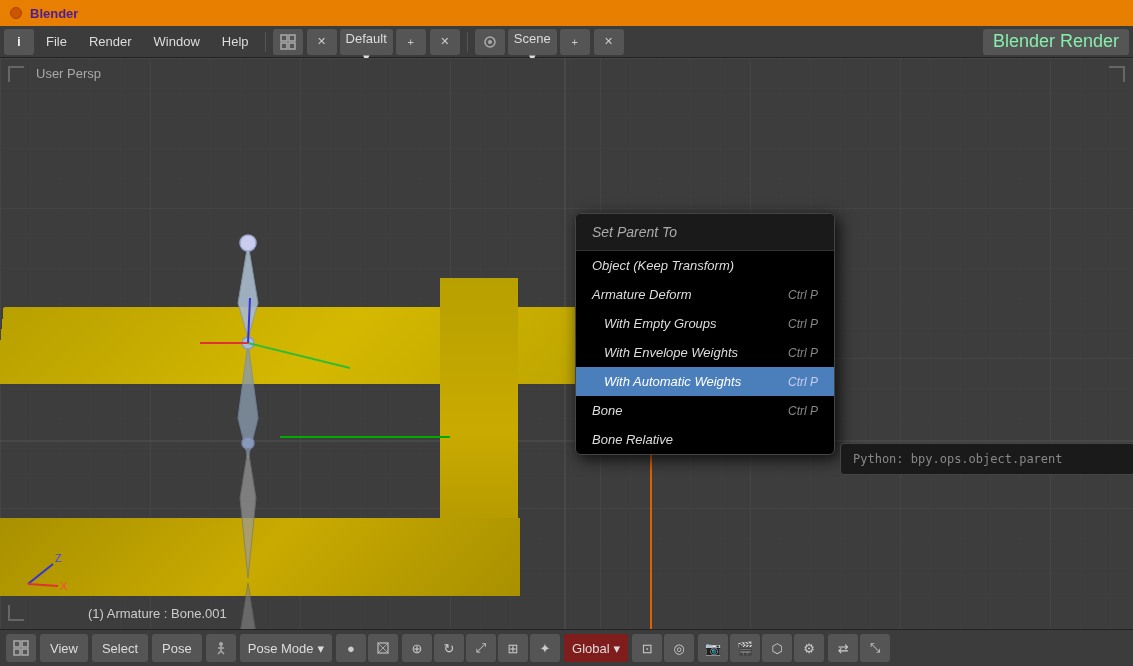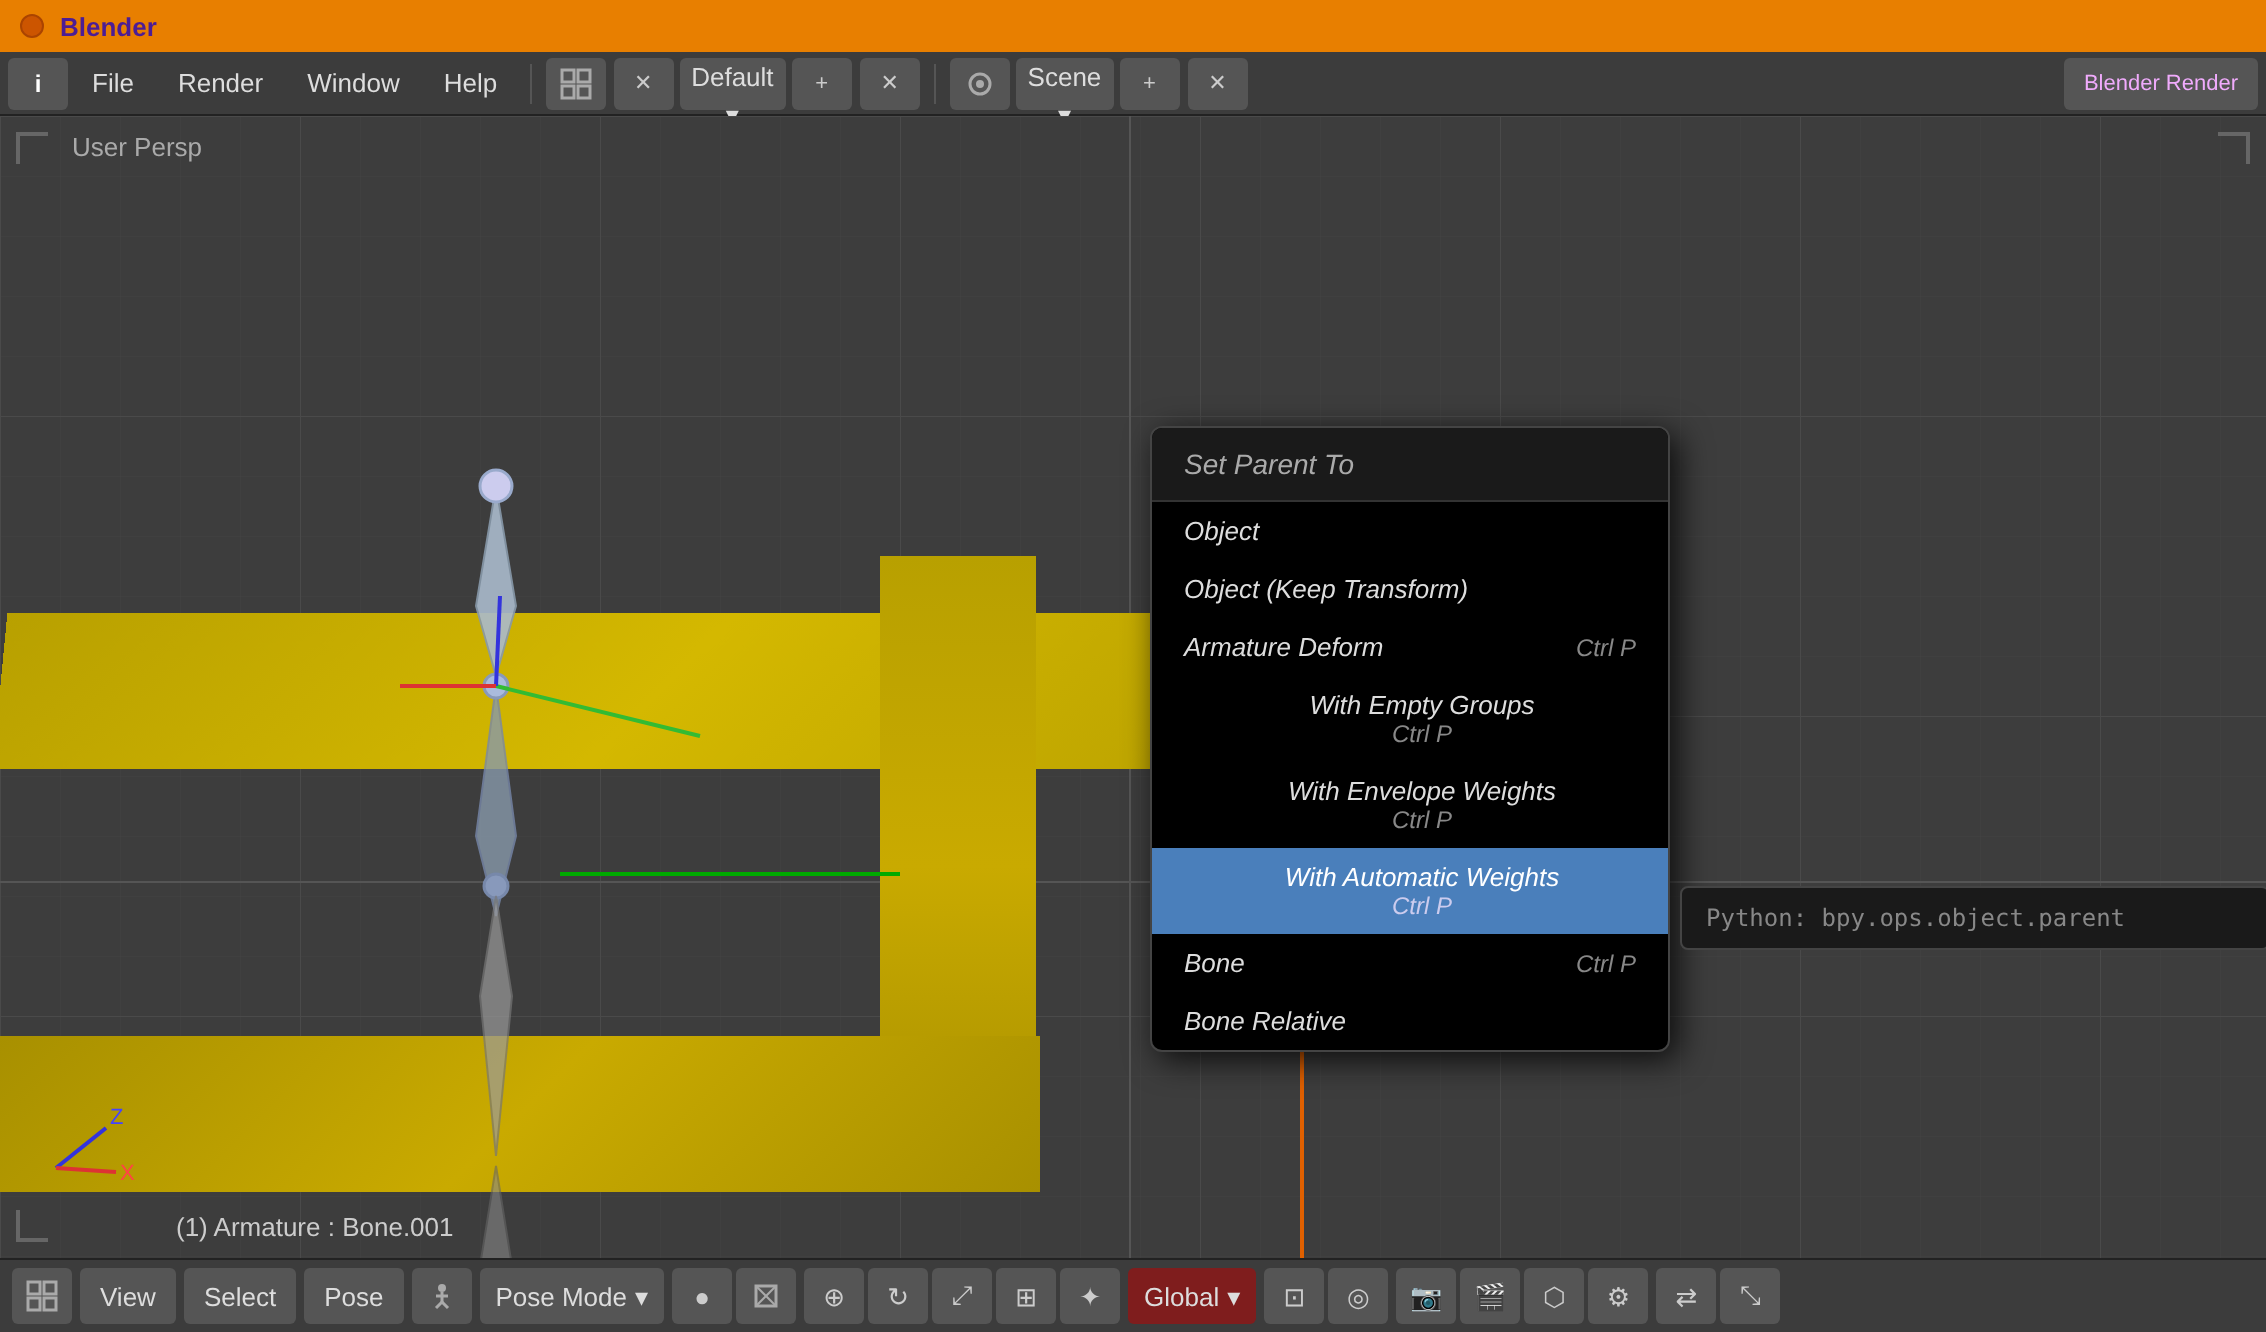--- a/index.html
+++ b/index.html
@@ -83,22 +83,22 @@
       cursor: pointer;
       gap: 4px;
       height: 26px;
       flex-direction: column;
     }
 
     .engine-btn {
       background: #555;
       border-radius: 3px;
       padding: 2px 10px;
-      color: #f0abfc;
-      font-size: 11px;
+      color: #86efac;
+      font-size: 18px;
       cursor: pointer;
       height: 26px;
       display: flex;
       align-items: center;
       margin-left: auto;
     }
 
     
     #viewport {
       width: 100%;
@@ -320,21 +320,20 @@
       background: #4a7fbb;
       color: #fff;
     }
 
     .ctx-item .item-label { flex: 1; }
     .ctx-item .item-shortcut { color: #888; font-size: 12px; }
     .ctx-item.highlighted .item-shortcut { color: #cce; }
 
     .ctx-item.sub-item {
       padding-left: 28px;
-      flex-direction: column;
     }
 
     
     #tooltip {
       position: absolute;
       top: 385px;
       left: 840px;
       width: 295px;
       background: #1a1a1a;
       border: 1px solid #444;
@@ -487,24 +486,20 @@
       <line x1="10" y1="40" x2="40" y2="42" stroke="#dd3333" stroke-width="2"></line>
       <text x="42" y="46" fill="#ff4444" font-size="11">X</text>
     </svg>
   </div>
 
   <div class="armature-status">(1) Armature : Bone.001</div>
 
   <div id="context-menu">
     <div class="menu-header">Set Parent To</div>
 
-    <div class="ctx-item">
-      <span class="item-label">Object</span>
-      <span class="item-shortcut"></span>
-    </div>
 
     <div class="ctx-item">
       <span class="item-label">Object (Keep Transform)</span>
       <span class="item-shortcut"></span>
     </div>
 
     <div class="ctx-item">
       <span class="item-label">Armature Deform</span>
       <span class="item-shortcut">Ctrl P</span>
     </div>

